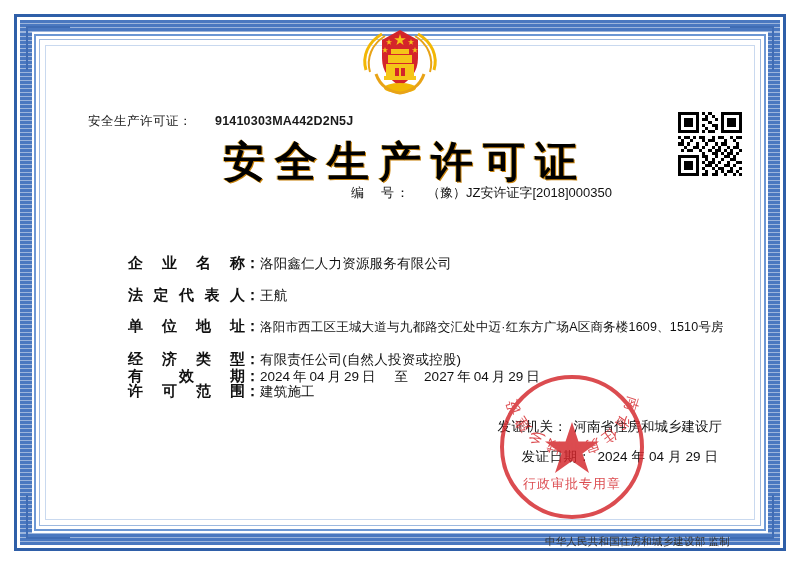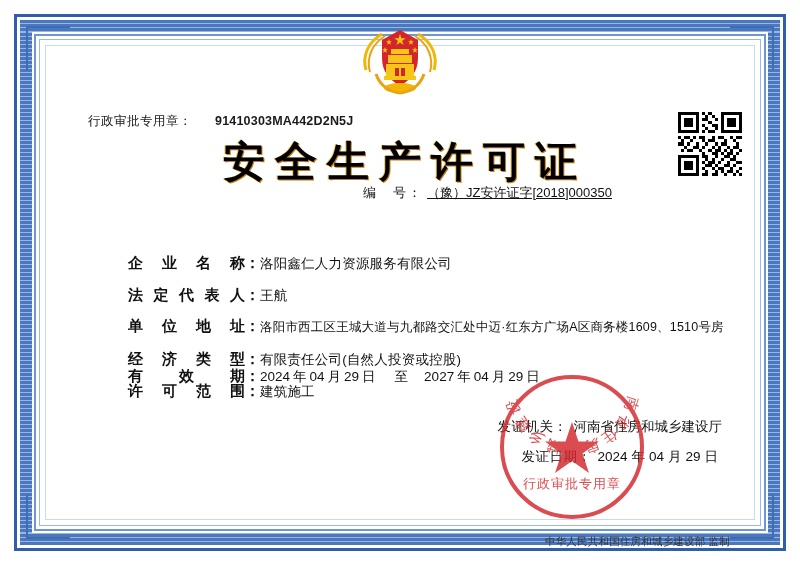--- a/index.html
+++ b/index.html
@@ -128,21 +128,21 @@
   
   .serial {
     position: absolute;
     right: 188px;
     top: 184px;
     font-size: 13px;
     color: #111;
     white-space: nowrap;
   }
   .serial .label { letter-spacing: 2px; text-align: right; }
-  .serial .value { margin-left: 4px; text-decoration: underline; }
+  .serial .value { margin-left: 16px; }
 
   
   .fields {
     position: absolute;
     left: 128px;
     top: 207px;
     right: 70px;
   }
   .field-row {
     display: flex;
@@ -376,21 +376,21 @@
         <rect x="8" y="20" width="2" height="1"></rect>
           <rect x="11" y="20" width="2" height="1"></rect>
         <rect x="15" y="20" width="1" height="1"></rect>
           <rect x="18" y="20" width="1" height="1"></rect>
         <rect x="20" y="20" width="1" height="1"></rect>
       </g>
     </svg>
   </div>
 
   <div class="credit-line">
-    <span class="label">行政审批专用章：</span><span class="value">91410303MA442D2N5J</span>
+    <span class="label">安全生产许可证：</span><span class="value">91410303MA442D2N5J</span>
   </div>
 
   <div class="title">安全生产许可证</div>
 
   <div class="serial">
     <span class="label">编　号：</span><span class="value">（豫）JZ安许证字[2018]000350</span>
   </div>
 
   <div class="fields">
 

